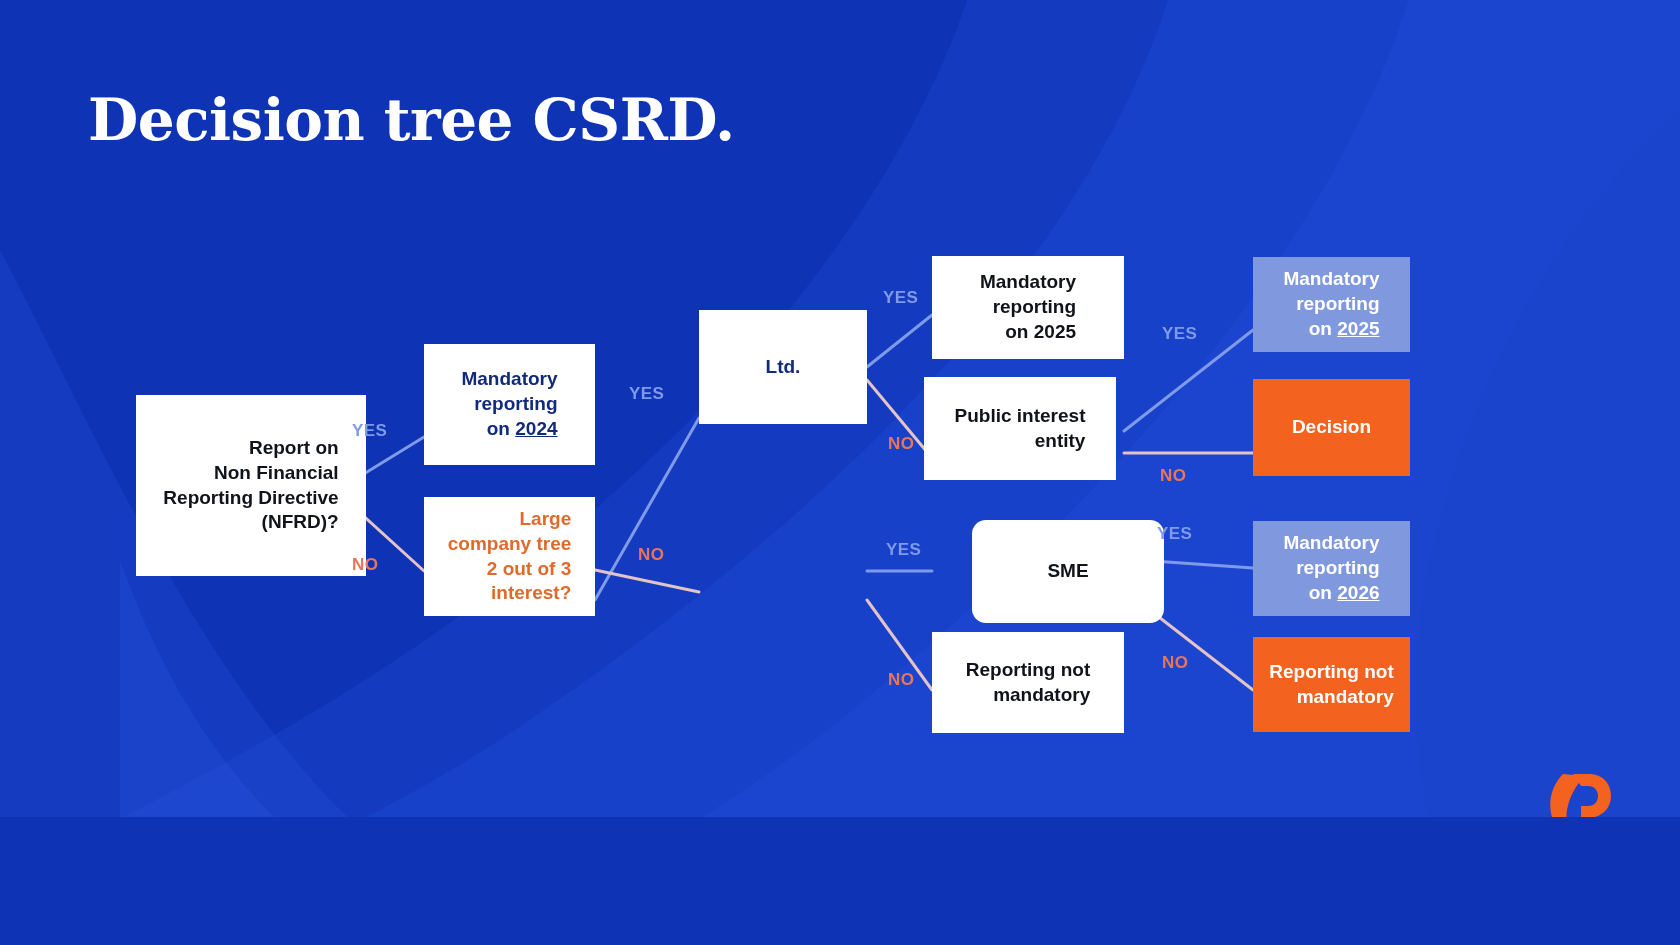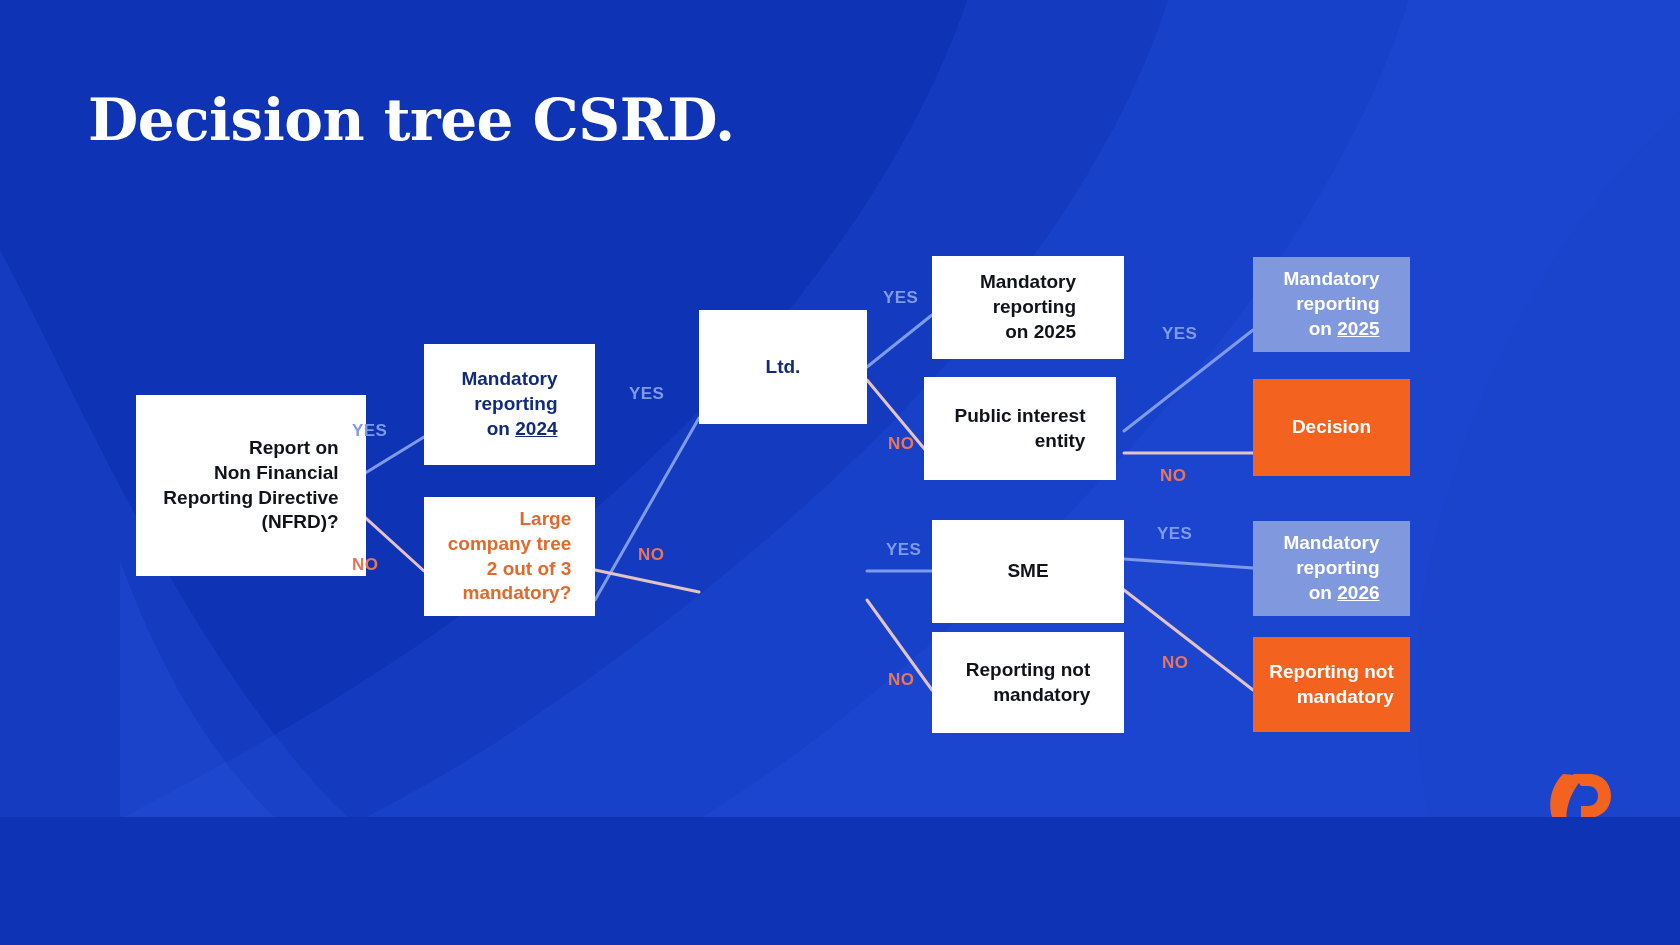--- a/index.html
+++ b/index.html
@@ -127,42 +127,42 @@
         <span class="txt">Mandatory</span>
         <span class="txt">reporting</span>
         <span class="txt">on <span class="ul">2024</span></span>
       </div>
     </div>
     <div class="node n-white t-orange" style="left: 424px; top: 497px; width: 171px; height: 119px;">
       <div>
         <span class="txt">Large</span>
         <span class="txt">company tree</span>
         <span class="txt">2 out of 3</span>
-        <span class="txt">mandatory?</span>
+        <span class="txt">interest?</span>
       </div>
     </div>
     <div class="node n-white t-navy" style="left: 699px; top: 310px; width: 168px; height: 114px;">
       <div>
         <span class="txt">Ltd.</span>
       </div>
     </div>
     <div class="node n-white t-dark" style="left: 932px; top: 256px; width: 192px; height: 103px;">
       <div>
         <span class="txt">Mandatory</span>
         <span class="txt">reporting</span>
         <span class="txt">on 2025</span>
       </div>
     </div>
     <div class="node n-white t-dark" style="left: 904px; top: 377px; width: 192px; height: 103px; margin-left: 20px;">
       <div>
         <span class="txt">Public interest</span>
         <span class="txt">entity</span>
       </div>
     </div>
-    <div class="node n-white t-dark" style="left: 932px; top: 520px; width: 192px; height: 103px;">
+    <div class="node n-white t-dark" style="left: 972px; top: 520px; width: 192px; height: 103px; border-radius: 14px;">
       <div>
         <span class="txt">SME</span>
       </div>
     </div>
     <div class="node n-white t-dark" style="left: 932px; top: 632px; width: 192px; height: 101px;">
       <div>
         <span class="txt">Reporting not</span>
         <span class="txt">mandatory</span>
       </div>
     </div>

